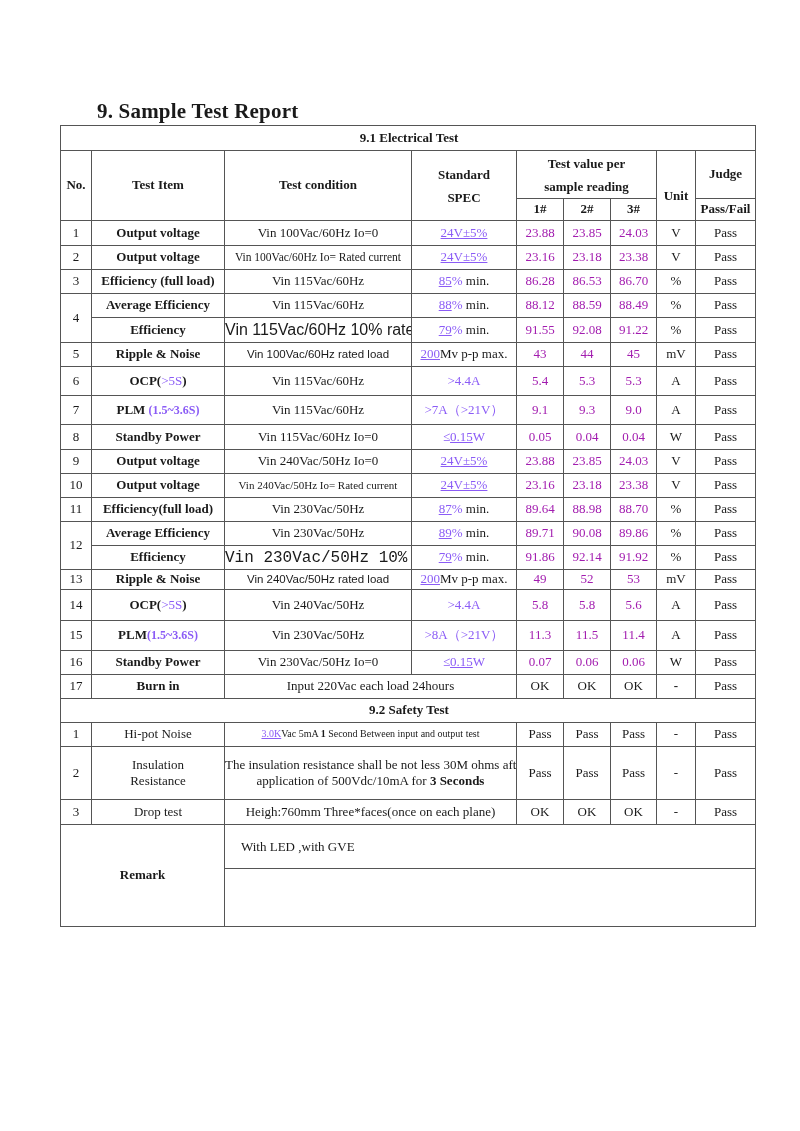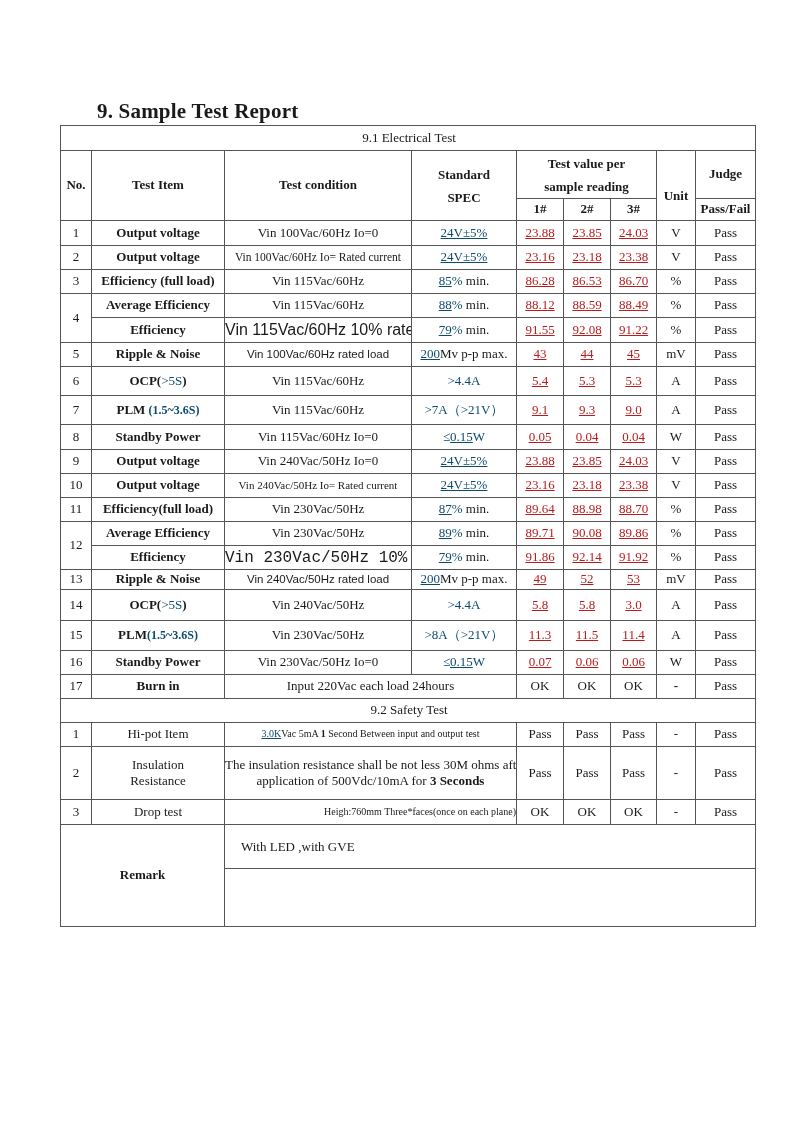--- a/index.html
+++ b/index.html
@@ -1,30 +1,30 @@
 <!DOCTYPE html>
 <html><head>
 <meta charset="utf-8">
 <style>
   html, body { margin:0; padding:0; background:#ffffff; }
   body { width:800px; height:1131px; position:relative; font-family:"Liberation Serif", "DejaVu Serif", serif; color:#1a1a1a; overflow:hidden; }
   .page-title { position:absolute; left:61px; top:99px; font-size:21px; font-weight:bold; letter-spacing:0.2px;margin-left:36px; }
   table.report { position:absolute; left:60px; top:125px; width:695px; border-collapse:collapse; table-layout:fixed; }
   table.report td { border:1px solid #555; text-align:center; vertical-align:middle; padding:0; font-size:13px; line-height:1.25; overflow:hidden; white-space:nowrap; }
-  td.sec { text-align:center; font-size:18px; font-weight:normal; padding-left:2px !important; border-bottom:1px solid #555; }
+  td.sec { text-align:center; font-size:18px; font-weight:bold; padding-left:2px !important; border-bottom:1px solid #555; }
   td.hdr { font-weight:bold; font-size:14px; }
   td.hdr-sm { font-weight:bold; font-size:13px; }
   td.item { font-weight:bold; font-size:13px; }
   td.item-n { font-size:14px; }
   td.cond { font-size:12px; }
   td.num { font-size:14px; }
-  td.red { color:#b91c1c; font-size:14px;text-decoration:underline; }
+  td.red { color:#a21caf; font-size:14px; }
   td.unit { font-size:14px; }
   td.judge { font-size:14px; }
-  .red-t { color:#0c4a6e; }
+  .red-t { color:#8b5cf6; }
   .u { text-decoration:underline; }
   .spec { font-size:13px; }
   td.wrap { white-space:normal; line-height:24px; }
   td.wrap-sm { white-space:normal; line-height:24px; font-size:11px; }
   td.remark-label { font-size:19px; font-weight:bold; }
   td.remark-text { text-align:left !important; padding-left:16px !important; font-size:13px; vertical-align:top !important; padding-top:14px !important; }
   .b { font-weight:bold; }
 </style>
 </head>
 <body>
@@ -249,21 +249,21 @@
     <td class="judge">Pass</td>
   </tr>
 
   <tr style="height:31px">
     <td class="num">14</td>
     <td class="item"><span>OCP(</span><span class="red-t" style="font-weight:normal;">&gt;5S</span><span>)</span></td>
     <td class="cond">Vin 240Vac/50Hz</td>
     <td class="spec red-t">&gt;4.4A</td>
     <td class="red">5.8</td>
     <td class="red">5.8</td>
-    <td class="red">3.0</td>
+    <td class="red">5.6</td>
     <td class="unit">A</td>
     <td class="judge">Pass</td>
   </tr>
 
   <tr style="height:30px">
     <td class="num">15</td>
     <td class="item"><span>PLM</span><span class="red-t" style="font-size:12px;">(1.5~3.6S)</span></td>
     <td class="cond">Vin 230Vac/50Hz</td>
     <td class="spec red-t">&gt;8A（&gt;21V）</td>
     <td class="red">11.3</td>
@@ -295,21 +295,21 @@
     <td class="unit b">-</td>
     <td class="judge">Pass</td>
   </tr>
 
   <tr style="height:24px">
     <td colspan="9" class="sec">9.2 Safety Test</td>
   </tr>
 
   <tr style="height:24px">
     <td class="num">1</td>
-    <td class="item-n">Hi-pot Item</td>
+    <td class="item-n">Hi-pot Noise</td>
     <td colspan="2" style="font-size:10px;"><span class="u red-t">3.0K</span><span>Vac 5mA </span><span class="b">1</span><span> Second Between input and output test</span></td>
     <td class="num">Pass</td>
     <td class="num">Pass</td>
     <td class="num">Pass</td>
     <td class="unit">-</td>
     <td class="judge">Pass</td>
   </tr>
 
   <tr style="height:53px">
     <td class="num">2</td>
@@ -324,21 +324,21 @@
     <td class="num">Pass</td>
     <td class="num">Pass</td>
     <td class="num">Pass</td>
     <td class="unit">-</td>
     <td class="judge">Pass</td>
   </tr>
 
   <tr style="height:25px">
     <td class="num">3</td>
     <td class="item-n">Drop test</td>
-    <td colspan="2" style="font-size:10px;text-align:right;">Heigh:760mm Three*faces(once on each plane)</td>
+    <td colspan="2" style="font-size:13px;">Heigh:760mm Three*faces(once on each plane)</td>
     <td class="num">OK</td>
     <td class="num">OK</td>
     <td class="num">OK</td>
     <td class="unit">-</td>
     <td class="judge">Pass</td>
   </tr>
 
   <tr style="height:44px">
     <td colspan="2" rowspan="2" class="remark-label">Remark</td>
     <td colspan="7" class="remark-text">With LED ,with GVE</td>

